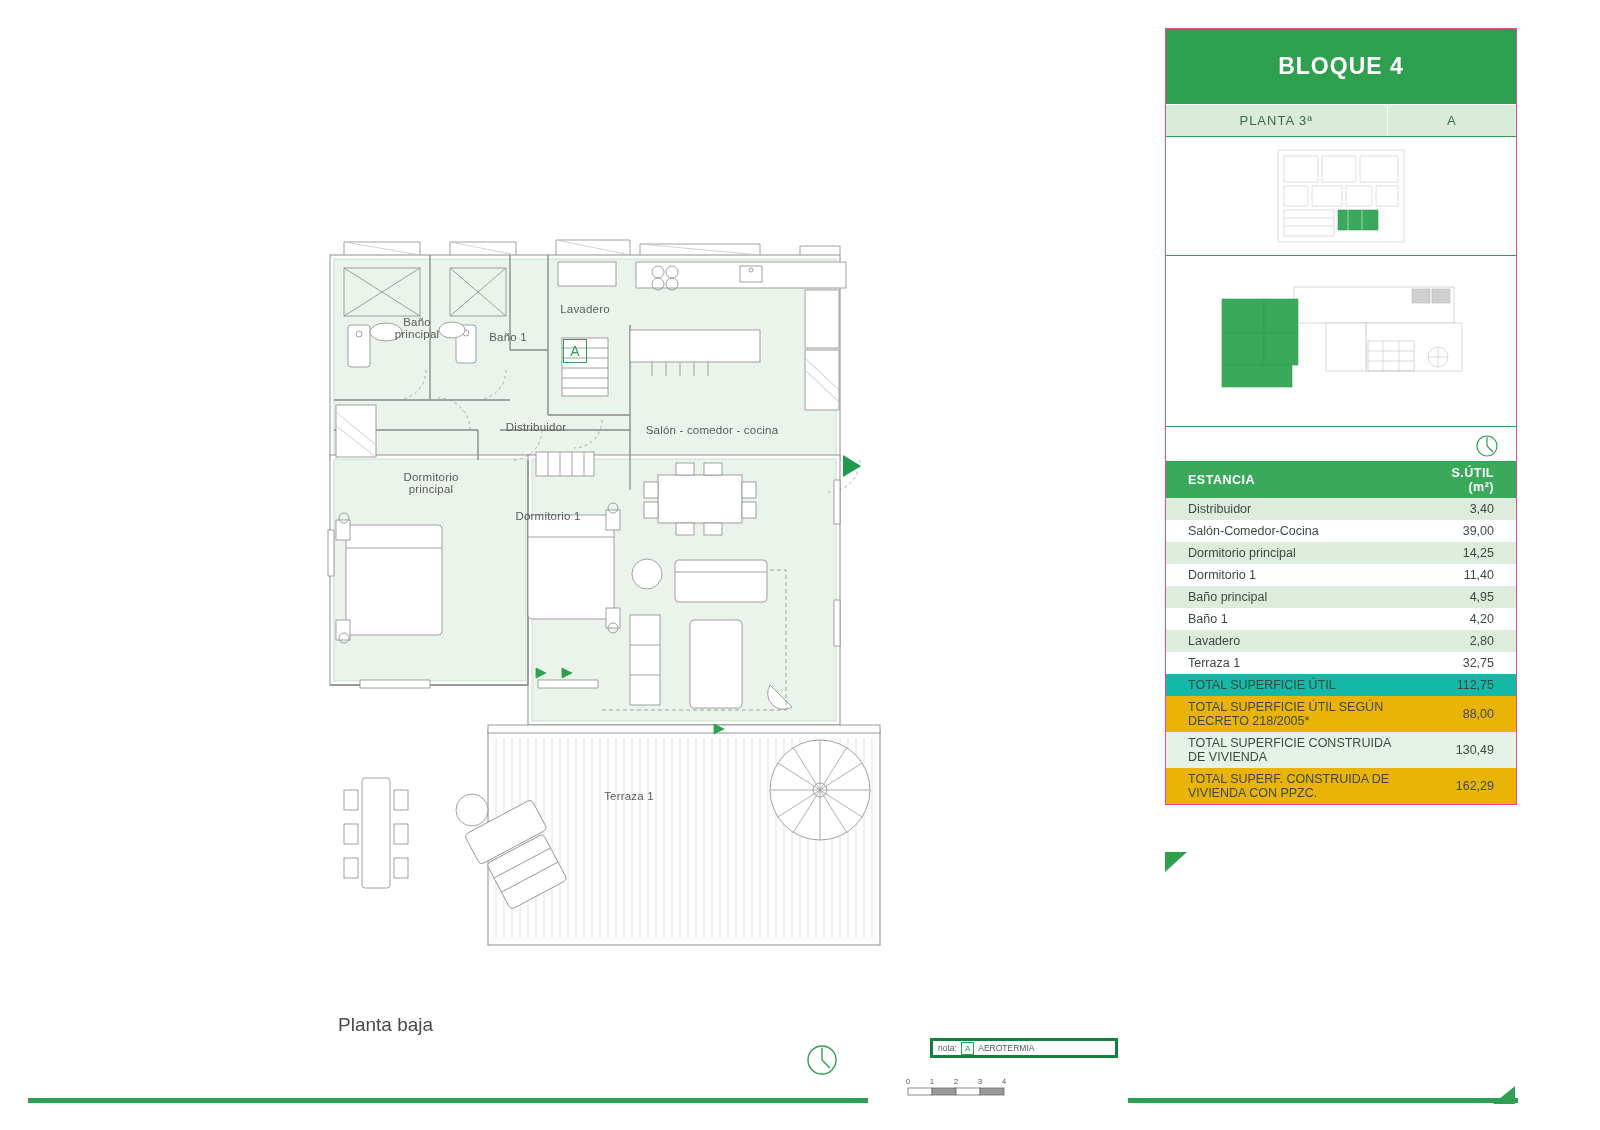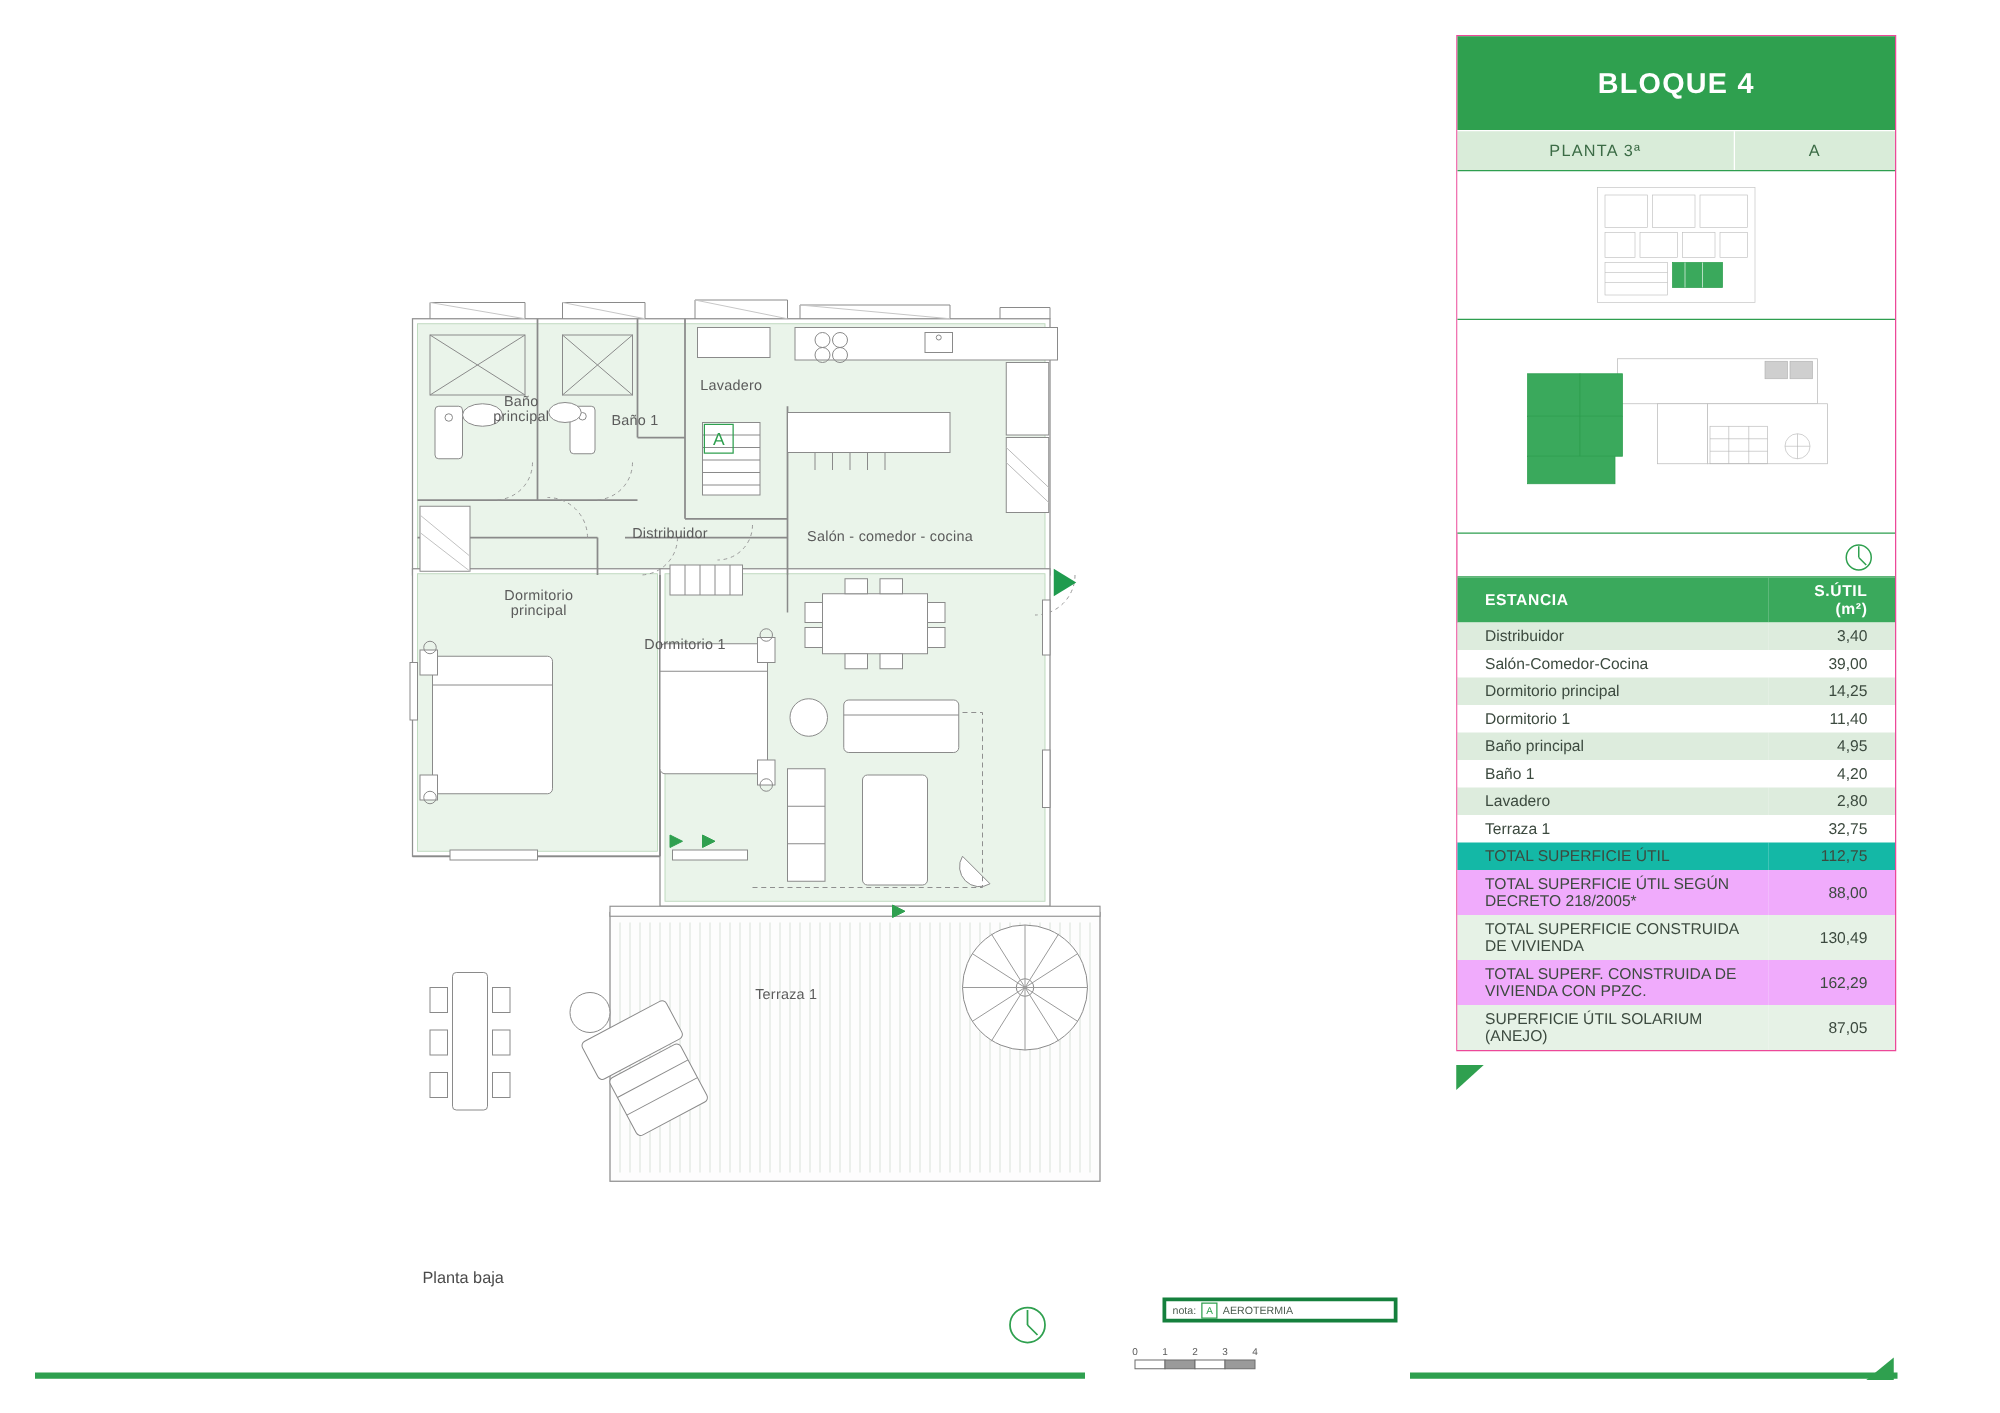--- a/index.html
+++ b/index.html
@@ -61,34 +61,34 @@
   table.areas thead th {
     background:#3aa95c; color:#ffffff; font-weight:bold;
     font-size:12.5px; letter-spacing:.5px; text-align:left;
   }
   table.areas thead th.num { text-align:right; }
   table.areas tbody td { color:#3c4a3f; }
   table.areas tbody td.num { text-align:right; }
   tr.alt td { background:#ddecdd; }
   tr.plain td { background:#ffffff; }
   tr.total td { background:#14b8a6; color:#ffffff; }
-  tr.sub td { background:#f0abfc; color:#2f4b35; }
+  tr.sub td { background:#eab308; color:#2f4b35; }
   tr.sub2 td { background:#e6f2e6; color:#2f4b35; }
   .tbl-wrap { border-top:1px solid #2e9e4f; }
 
   
   .lbl {
     position:absolute; font-size:11.5px; color:#5b5b5b;
     white-space:nowrap; letter-spacing:.2px;
   }
   .lbl.c { transform:translateX(-50%); text-align:center; }
 
   .plantabaja {
     position:absolute; left:338px; top:1014px;
-    font-size:13px; color:#4a4a4a;
+    font-size:19px; color:#4a4a4a;
   }
 
   
   .bar { position:absolute; height:5px; background:#2fa04f; }
   .tri { position:absolute; width:0; height:0; }
 
   .note-box {
     position:absolute; left:930px; top:1038px; width:188px; height:20px;
     border:3px solid #15803d; background:#ffffff;
     font-size:8.5px; color:#4d5d50; display:flex; align-items:center; gap:4px;
@@ -529,24 +529,20 @@
               <td class="num">88,00</td>
             </tr>
             <tr class="sub2">
               <td>TOTAL SUPERFICIE CONSTRUIDA DE VIVIENDA</td>
               <td class="num">130,49</td>
             </tr>
             <tr class="sub">
               <td>TOTAL SUPERF. CONSTRUIDA DE VIVIENDA CON PPZC.</td>
               <td class="num">162,29</td>
             </tr>
-            <tr class="sub2">
-              <td>SUPERFICIE ÚTIL SOLARIUM (ANEJO)</td>
-              <td class="num">87,05</td>
-            </tr>
           </tbody>
       </table>
     </div>
   </div>
 
   <div class="bar" style="left:28px; top:1098px; width:840px;"></div>
   <div class="bar" style="left:1128px; top:1098px; width:390px;"></div>
   <div class="tri" style="left:1493px; top:1086px; border-left:22px solid transparent; border-bottom:18px solid #2fa04f;"></div>
   <div class="tri" style="left:1165px; top:852px; border-right:22px solid transparent; border-top:20px solid #2fa04f;"></div>
 

